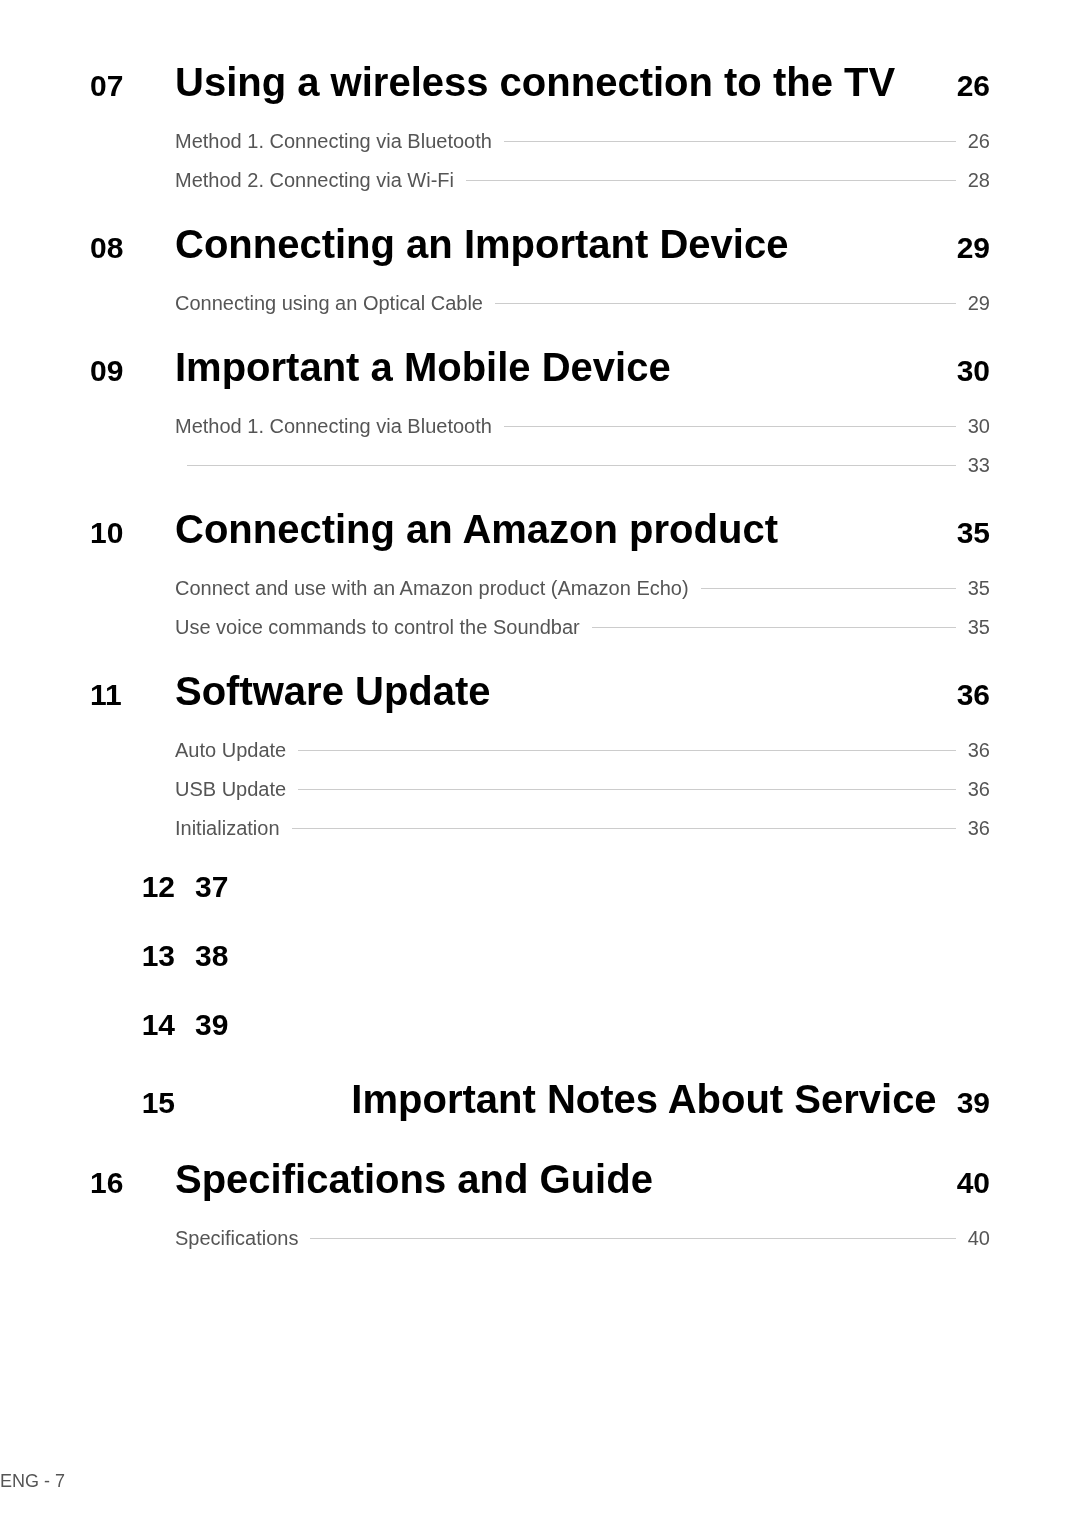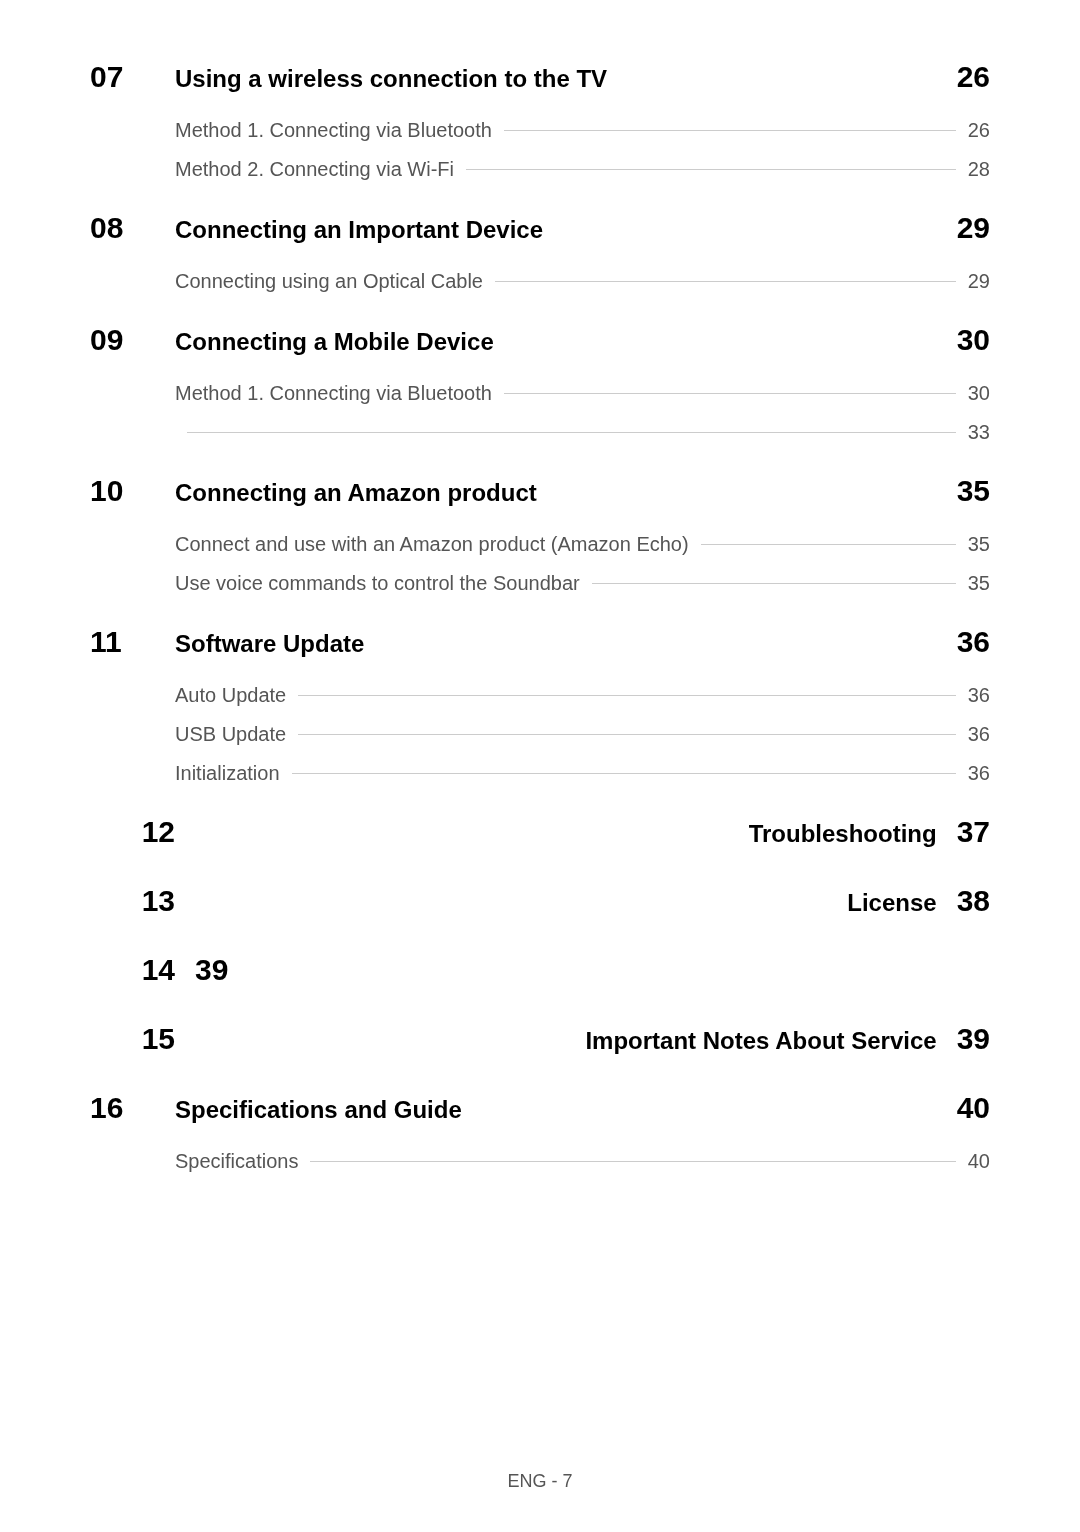--- a/index.html
+++ b/index.html
@@ -29,21 +29,21 @@
     
     .section-number {
       font-size: 30px;
       font-weight: bold;
       color: #000;
       width: 85px;
       flex-shrink: 0;
     }
     
     .section-title {
-      font-size: 24px;
+      font-size: 40px;
       font-weight: bold;
       color: #000;
       flex: 1;
     }
     
     .section-page {
       font-size: 30px;
       font-weight: bold;
       color: #000;
       margin-left: 20px;
@@ -75,21 +75,21 @@
       font-size: 20px;
       color: #555;
       flex-shrink: 0;
     }
     
     .footer {
       position: absolute;
       bottom: 40px;
       left: 0;
       right: 0;
-      text-align: center;
+      text-align: left;
       font-size: 18px;
       color: #555;
     }
     
     .toc-section.no-subs {
       margin-bottom: 35px;
       text-align: right;
     }
   </style>
 </head>
@@ -121,21 +121,21 @@
       </div>
       <div class="sub-item">
         <span class="sub-title">Connecting using an Optical Cable</span>
         <span class="leader-line"></span>
         <span class="sub-page">29</span>
       </div>
     </div>
     <div class="toc-section">
       <div class="section-header">
         <span class="section-number">09</span>
-        <span class="section-title">Connecting a Mobile Device</span>
+        <span class="section-title">Important a Mobile Device</span>
         <span class="section-page">30</span>
       </div>
       <div class="sub-item">
         <span class="sub-title">Method 1. Connecting via Bluetooth</span>
         <span class="leader-line"></span>
         <span class="sub-page">30</span>
       </div>
       <div class="sub-item">
         <span class="leader-line"></span>
         <span class="sub-page">33</span>
@@ -176,28 +176,26 @@
       </div>
       <div class="sub-item">
         <span class="sub-title">Initialization</span>
         <span class="leader-line"></span>
         <span class="sub-page">36</span>
       </div>
     </div>
     <div class="toc-section no-subs">
       <div class="section-header">
         <span class="section-number">12</span>
-        <span class="section-title">Troubleshooting</span>
         <span class="section-page">37</span>
       </div>
     </div>
     <div class="toc-section no-subs">
       <div class="section-header">
         <span class="section-number">13</span>
-        <span class="section-title">License</span>
         <span class="section-page">38</span>
       </div>
     </div>
     <div class="toc-section no-subs">
       <div class="section-header">
         <span class="section-number">14</span>
         <span class="section-page">39</span>
       </div>
     </div>
     <div class="toc-section no-subs">

